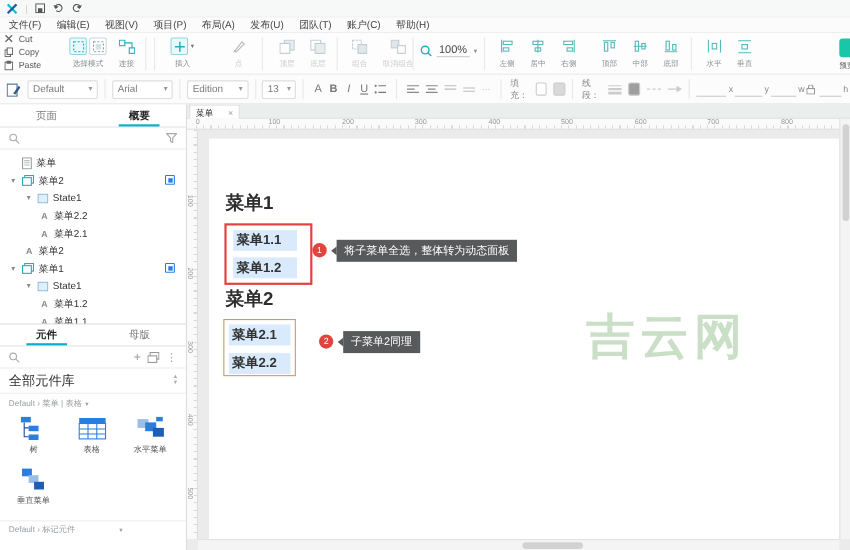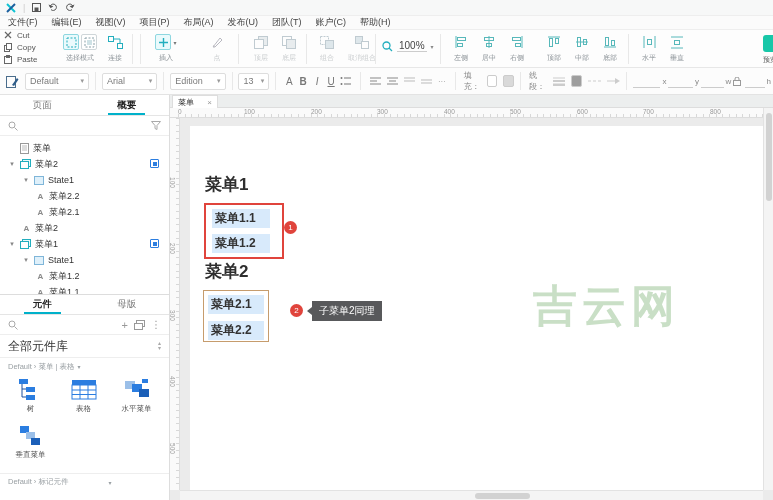--- a/index.html
+++ b/index.html
@@ -629,20 +629,21 @@
     <span style="top:327px">500</span>
   </div>
 
   <div class="page"></div>
 
   <div class="h1" style="left:35px;top:78px">菜单1</div>
   <div class="selbox-red"></div>
   <div class="mitem" style="left:42px;top:114px;width:58px">菜单1.1</div>
   <div class="mitem" style="left:42px;top:139px;width:58px">菜单1.2</div>
   <div class="badge" style="left:114px;top:126px">1</div>
+  <div class="callout" style="left:136px;top:123px">将子菜单全选，整体转为动态面板</div>
 
   <div class="h1" style="left:35px;top:165px">菜单2</div>
   <div class="selbox-tan"></div>
   <div class="mitem" style="left:38px;top:200px;width:56px">菜单2.1</div>
   <div class="mitem" style="left:38px;top:226px;width:56px">菜单2.2</div>
   <div class="badge" style="left:120px;top:209px">2</div>
   <div class="callout" style="left:142px;top:206px">子菜单2同理</div>
 
   <div class="wmark">吉云网</div>
 

